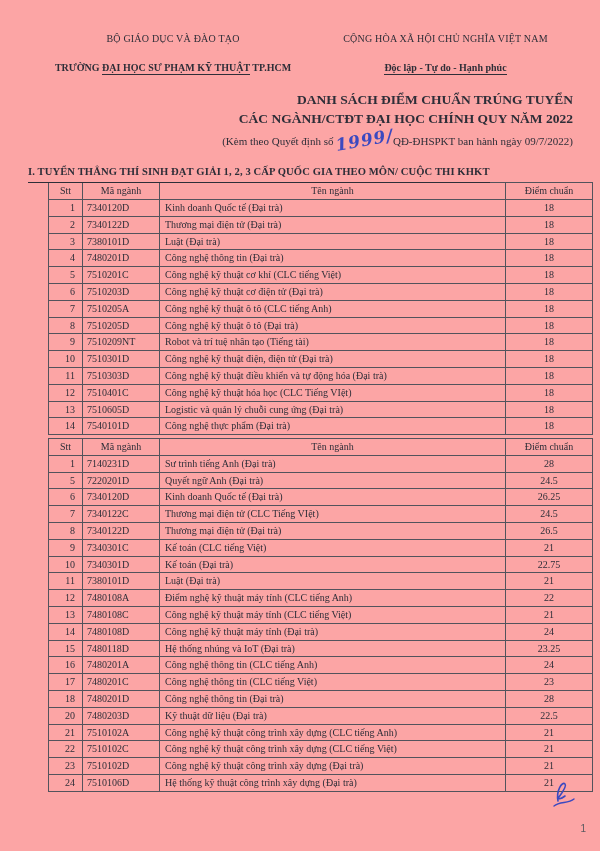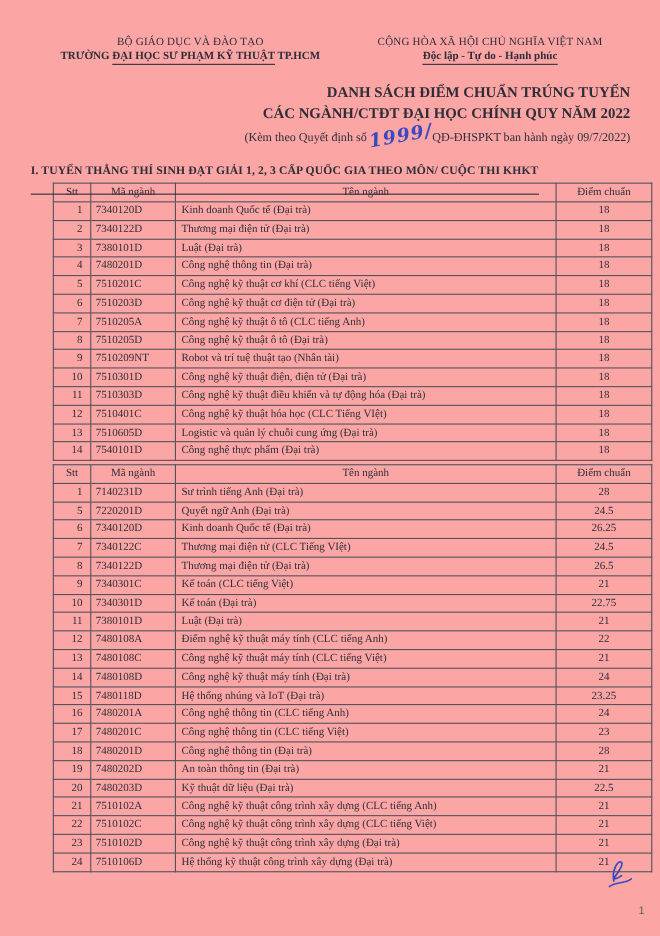--- a/index.html
+++ b/index.html
@@ -13,21 +13,21 @@
     padding: 33px 27px 0 28px;
     font-family: "Liberation Serif", "DejaVu Serif", serif;
     color: #2e2e38;
     overflow: hidden;
   }
   
   .nat-header { display: flex; width: 100%; }
   .nat-left  { flex: 0 0 290px; text-align: center; }
   .nat-right { flex: 1; text-align: center; }
   .nat-line1 { font-size: 10px; letter-spacing: 0.2px; }
-  .nat-line2 { font-size: 10px; font-weight: bold; margin-top: 2px; }
+  .nat-line2 { font-size: 10px; font-weight: bold; margin-top: 18px; }
   .u-part { border-bottom: 1px solid #2e2e38; padding-bottom: 1px; }
   
   .title-block { text-align: right; margin-top: 18px; }
   .title-line { font-size: 13.5px; font-weight: bold; line-height: 1.4; }
   .subtitle { font-size: 11px; margin-top: 0px; }
   .handwritten {
     display: inline-block;
     color: #3b49c0;
     font-size: 17px;
     font-style: italic;
@@ -39,21 +39,21 @@
   }
   
   .section-heading {
     font-size: 10.6px;
     font-weight: bold;
     line-height: 1.45;
     letter-spacing: 0.1px;
   }
   .sec1-heading { margin-top: 15px; }
   .sec2-heading { margin-top: 13px; }
-  .heading-underline { border-bottom: 1px solid #2e2e38; padding-bottom: 15px; }
+  .heading-underline { border-bottom: 1px solid #2e2e38; padding-bottom: 5px; }
   
   table {
     width: 100%;
     border-collapse: collapse;
     table-layout: fixed;
     margin-top: 3px;
     font-size: 10px;
     margin-left: 20px;
   }
   th, td {
@@ -166,21 +166,21 @@
         </tr>
         <tr>
           <td>8</td>
           <td>7510205D</td>
           <td>Công nghệ kỹ thuật ô tô (Đại trà)</td>
           <td>18</td>
         </tr>
         <tr>
           <td>9</td>
           <td>7510209NT</td>
-          <td>Robot và trí tuệ thuật tạo (Nhân tài)</td>
+          <td>Robot và trí tuệ nhân tạo (Tiếng tài)</td>
           <td>18</td>
         </tr>
         <tr>
           <td>10</td>
           <td>7510301D</td>
           <td>Công nghệ kỹ thuật điện, điện tử (Đại trà)</td>
           <td>18</td>
         </tr>
         <tr>
           <td>11</td>
@@ -309,26 +309,20 @@
           <td>Công nghệ thông tin (CLC tiếng Việt)</td>
           <td>23</td>
         </tr>
         <tr>
           <td>18</td>
           <td>7480201D</td>
           <td>Công nghệ thông tin (Đại trà)</td>
           <td>28</td>
         </tr>
         <tr>
-          <td>19</td>
-          <td>7480202D</td>
-          <td>An toàn thông tin (Đại trà)</td>
-          <td>21</td>
-        </tr>
-        <tr>
           <td>20</td>
           <td>7480203D</td>
           <td>Kỹ thuật dữ liệu (Đại trà)</td>
           <td>22.5</td>
         </tr>
         <tr>
           <td>21</td>
           <td>7510102A</td>
           <td>Công nghệ kỹ thuật công trình xây dựng (CLC tiếng Anh)</td>
           <td>21</td>

